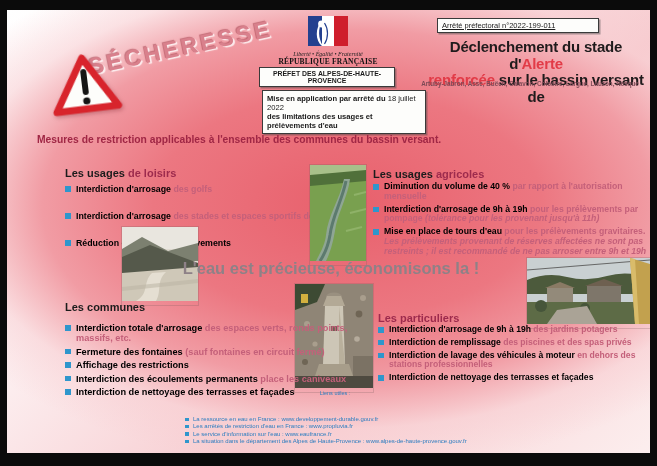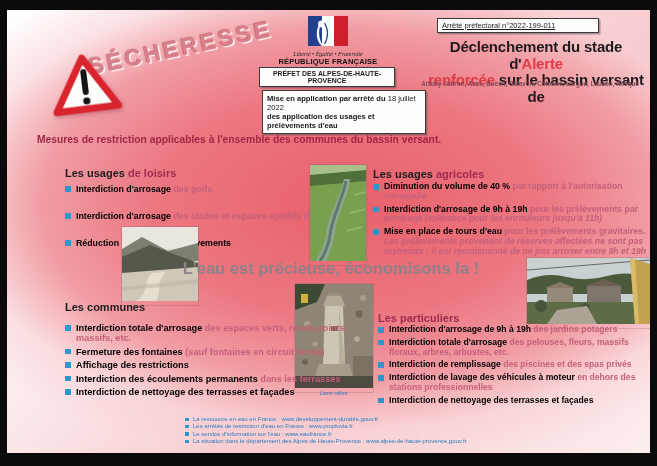--- a/index.html
+++ b/index.html
@@ -13,21 +13,21 @@
 
   
   .watermark{left:82px;top:44px;font-size:23px;font-weight:bold;letter-spacing:3px;
     color:#d9808c;transform:rotate(-12deg);transform-origin:0 50%;
     text-shadow:-1px -1px 1px rgba(160,58,72,0.55),1.5px 1.5px 1px rgba(255,255,255,0.8);}
   .triangle{left:42px;top:42px;transform:rotate(-7deg);filter:drop-shadow(1px 2px 2px rgba(120,30,40,0.35));}
 
   
   .logo{left:256px;top:6px;width:130px;text-align:center;}
   .logo .motto{font-family:"Liberation Serif",serif;font-style:italic;font-size:6px;color:#222;margin-top:1px;}
-  .logo .republic{font-family:Liberation Sans, sans-serif;font-weight:bold;font-size:7.5px;color:#111;letter-spacing:0.2px;}
+  .logo .republic{font-family:Liberation Serif, serif;font-weight:bold;font-size:7.5px;color:#111;letter-spacing:0.2px;}
   .whitebox{background:#fdfdfb;border:1px solid #3a3a3a;box-shadow:1.5px 1.5px 0 rgba(70,70,70,0.45);color:#1a1a1a;}
   .prefect-box{left:252px;top:57px;width:132px;font-size:6.9px;font-weight:bold;text-align:center;padding:2px 1px;}
   .app-box{left:239px;top:80px;width:154px;font-size:7.6px;font-weight:bold;line-height:9px;padding:3px 4px;text-align:left;margin-left:16px;}
   .app-box .date{font-weight:normal;}
   .decree-box{left:430px;top:8px;width:152px;font-size:7.5px;padding:2px 4px;text-align:left;font-weight:normal;text-decoration:underline;}
 
   
   .title-block{left:415px;top:29px;width:228px;text-align:center;font-size:15px;font-weight:bold;
     line-height:16.5px;color:#1f1b1c;letter-spacing:-0.2px;}
   .title-block .red{color:#e23b47;}
@@ -84,21 +84,21 @@
         <path d="M16.5 7 C 20.5 13 20.5 22 16.5 28" stroke="#23408f" stroke-width="1.2" fill="none"></path>
       </svg>
     </div>
     <div class="motto">Liberté • Égalité • Fraternité</div>
     <div class="republic">RÉPUBLIQUE FRANÇAISE</div>
   </div>
   <div class="abs whitebox prefect-box">PRÉFET DES ALPES-DE-HAUTE-PROVENCE</div>
 
   <div class="abs whitebox app-box">
     <span><b>Mise en application par arrêté du</b><span class="date"> 18 juillet 2022</span></span><br>
-    <span>des application des usages et prélèvements d'eau</span>
+    <span>des limitations des usages et prélèvements d'eau</span>
   </div>
 
   <div class="abs whitebox decree-box">Arrêté préfectoral n°2022-199-011</div>
   <div class="abs title-block">
     <span>Déclenchement du stade d'</span><span class="red">Alerte</span><br>
     <span class="red">renforcée</span><span> sur le bassin versant de</span>
   </div>
   <div class="abs basins">Artuby-Jabron, Asse, Buëch, Calavon, Colostre, Largue, Lauzon, Nesque</div>
 
   <div class="abs banner">Mesures de restriction applicables à l'ensemble des communes du bassin versant.</div>
@@ -145,21 +145,21 @@
   <div class="abs sec-title" style="left:366px;top:158px;">
     <span class="tb">Les usages</span><span class="tr"> agricoles</span>
   </div>
   <div class="abs agri-items">
     <div class="item">
       <span class="blt"></span>
       <b>Diminution du volume de 40 %</b><span class="lt"> par rapport à l'autorisation mensuelle</span><i class="lt"></i>
     </div>
     <div class="item">
       <span class="blt"></span>
-      <b>Interdiction d'arrosage de 9h à 19h</b><span class="lt"> pour les prélèvements par pompage </span><i class="lt">(tolérance pour les enrouleurs jusqu'à 11h)</i>
+      <b>Interdiction d'arrosage de 9h à 19h</b><span class="lt"> pour les prélèvements par pompage </span><i class="lt">(tolérance pour les provenant jusqu'à 11h)</i>
     </div>
     <div class="item">
       <span class="blt"></span>
       <b>Mise en place de tours d'eau</b><span class="lt"> pour les prélèvements gravitaires. </span><i class="lt">Les prélèvements provenant de réserves affectées ne sont pas restreints ; il est recommandé de ne pas arroser entre 9h et 19h</i>
     </div>
   </div>
 
   <div class="abs slogan">L'eau est précieuse, économisons la !</div>
 
   <div class="abs photo" style="left:288px;top:274px;">
@@ -214,39 +214,35 @@
     <div class="item">
       <span class="blt"></span>
       <b>Fermeture des fontaines</b><span class="lt"> (sauf fontaines en circuit fermé)</span>
     </div>
     <div class="item">
       <span class="blt"></span>
       <b>Affichage des restrictions</b><span class="lt"></span>
     </div>
     <div class="item">
       <span class="blt"></span>
-      <b>Interdiction des écoulements permanents</b><span class="lt"> dans les terrasses</span>
+      <b>Interdiction des écoulements permanents</b><span class="lt"> place les caniveaux</span>
     </div>
     <div class="item">
       <span class="blt"></span>
       <b>Interdiction de nettoyage des terrasses et façades</b><span class="lt"></span>
     </div>
   </div>
 
   <div class="abs sec-title" style="left:371px;top:302px;">
     <span class="tb"></span><span class="tr">Les particuliers</span>
   </div>
   <div class="abs part-items">
     <div class="item">
       <span class="blt"></span>
       <b>Interdiction d'arrosage de 9h à 19h</b><span class="lt"> des jardins potagers</span>
-    </div>
-    <div class="item">
-      <span class="blt"></span>
-      <b>Interdiction totale d'arrosage</b><span class="lt"> des pelouses, fleurs, massifs floraux, arbres, arbustes, etc.</span>
     </div>
     <div class="item">
       <span class="blt"></span>
       <b>Interdiction de remplissage</b><span class="lt"> des piscines et des spas privés</span>
     </div>
     <div class="item">
       <span class="blt"></span>
       <b>Interdiction de lavage des véhicules à moteur</b><span class="lt"> en dehors des stations professionnelles</span>
     </div>
     <div class="item">

